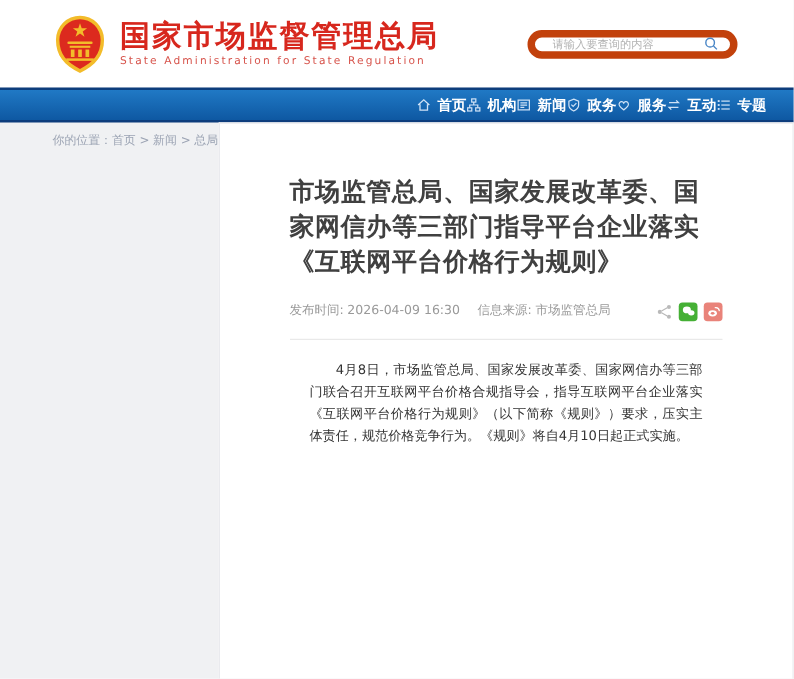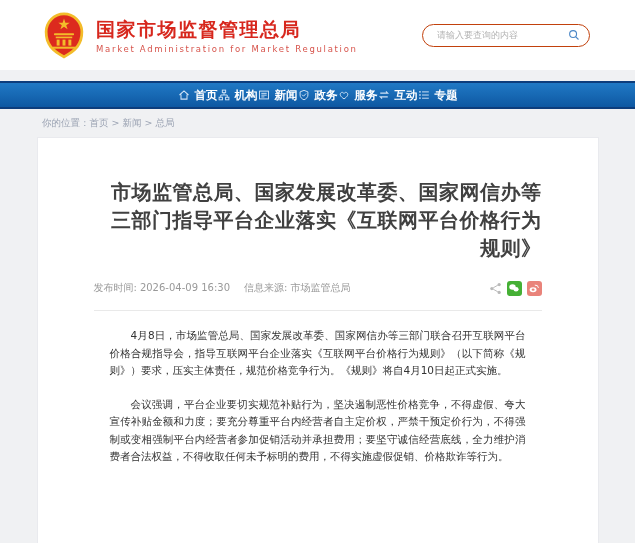--- a/index.html
+++ b/index.html
@@ -12,56 +12,55 @@
   .page { width:635px; height:543px; display:flex; flex-direction:column; overflow:hidden; }
 
   
   .site-header {
     background:#fff; height:70px; flex:0 0 70px;
     display:flex; align-items:center; justify-content:space-between;
     padding:0 45px 0 42px;
   }
   .logo-wrap { display:flex; align-items:center; gap:10px; }
   .emblem svg { width:44px; height:49px; display:block; }
-  .site-title { color:#d7271d; font-size:19px; font-weight:bold; letter-spacing:1.5px; line-height:24px; }
+  .site-title { color:#d7271d; font-size:24px; font-weight:bold; letter-spacing:1.5px; line-height:24px; }
   .site-subtitle { color:#d7544c; font-size:8.5px; letter-spacing:1.7px; margin-top:3px; }
 
   .search-box {
     display:flex; align-items:center;
-    border:1px solid #c2410c; border-radius:12px;
+    border:6px solid #c2410c; border-radius:12px;
     height:23px; width:168px; padding:0 9px 0 12px; background:#fff;
   }
   .search-input { border:none; outline:none; flex:1; font-size:9px; color:#333; background:transparent; min-width:0; }
   .search-input::placeholder { color:#b3b3b3; }
   .search-button { background:none; border:none; padding:0; margin:0; display:flex; cursor:pointer; color:#4a86c6; }
   .search-button svg { width:12px; height:12px; }
 
   
   .main-nav {
     flex:0 0 28px; height:28px;
     background:linear-gradient(#2079c5,#0e58a2);
     border-top:2px solid #0d3d7c; border-bottom:2px solid #0d3d7c;
-    display:flex; align-items:center; justify-content:center;
-    padding:0 38px;
-    margin-top:11px;
+    display:flex; align-items:center; justify-content:flex-end;
+    padding:0 22px;
   }
   .nav-item { display:flex; align-items:center; gap:5px; color:#fff; font-size:11.5px; font-weight:bold; text-decoration:none; cursor:pointer; }
   .nav-icon { color:#cfe2f6; display:flex; }
   .nav-icon svg { width:12px; height:12px; }
 
   
-  .page-body { flex:1; display:flex; flex-direction:column; min-height:0; }
+  .page-body { flex:1; display:flex; min-height:0; }
   .breadcrumb { color:#9ba3b3; font-size:9.5px; padding:8px 0 7px 42px; flex:0 0 auto; }
   .card {
     background:#fff; width:562px; margin:0 auto; flex:1;
     padding:40px 56px 30px; border:1px solid #e9eaee; border-bottom:none;
   }
   .article-title {
     font-size:20px; line-height:28px; color:#404040; font-weight:600;
-    text-align:right; margin:0 0 18px; letter-spacing:0.5px;
+    text-align:left; margin:0 0 18px; letter-spacing:0.5px;
   }
   .meta { position:relative; text-align:left; font-size:10px; color:#999; height:16px; line-height:16px; }
   .meta .m-label { margin-right:3px; }
   .meta .m-gap { display:inline-block; width:14px; }
   .share-group { position:absolute; right:0; top:0; display:flex; gap:5px; align-items:center; height:16px; }
   .icon-btn { border:none; background:none; padding:0; display:flex; cursor:pointer; align-items:center; }
   .share-plain { color:#b9b9b9; } .share-plain svg { width:13px; height:13px; }
   .badge { width:15px; height:15px; border-radius:3px; display:flex; align-items:center; justify-content:center; }
   .badge svg { width:12px; height:12px; }
   .badge-wechat { background:#45b035; }
@@ -89,21 +88,21 @@
             <rect x="15" y="27.2" width="18" height="1.8"></rect>
             <rect x="16" y="30.5" width="3.2" height="6.5"></rect>
             <rect x="22.4" y="30.5" width="3.2" height="6.5"></rect>
             <rect x="28.8" y="30.5" width="3.2" height="6.5"></rect>
             <rect x="12" y="38.2" width="24" height="2.2"></rect>
           </g>
         </svg>
       </span>
       <div>
         <div class="site-title">国家市场监督管理总局</div>
-        <div class="site-subtitle">Market Administration for Market Regulation</div>
+        <div class="site-subtitle">State Administration for State Regulation</div>
       </div>
     </div>
 
     <div class="search-box">
       <input class="search-input" type="text" placeholder="请输入要查询的内容" style="">
       <button class="search-button">
         <span style="display:flex;">
           <svg viewBox="0 0 16 16" fill="none" stroke="currentColor" stroke-width="1.5">
             <circle cx="6.8" cy="6.8" r="4.6"></circle>
               <path d="M10.4 10.4 L14 14"></path>
@@ -219,17 +218,16 @@
                 </svg>
             </span>
           </button>
         </span>
       </div>
 
       <hr class="divider">
 
       <div class="body-text">
         <p>4月8日，市场监管总局、国家发展改革委、国家网信办等三部门联合召开互联网平台价格合规指导会，指导互联网平台企业落实《互联网平台价格行为规则》（以下简称《规则》）要求，压实主体责任，规范价格竞争行为。《规则》将自4月10日起正式实施。</p>
-        <p>会议强调，平台企业要切实规范补贴行为，坚决遏制恶性价格竞争，不得虚假、夸大宣传补贴金额和力度；要充分尊重平台内经营者自主定价权，严禁干预定价行为，不得强制或变相强制平台内经营者参加促销活动并承担费用；要坚守诚信经营底线，全力维护消费者合法权益，不得收取任何未予标明的费用，不得实施虚假促销、价格欺诈等行为。</p>
       </div>
     </main>
   </div>
 </div>
 
 </body></html>

